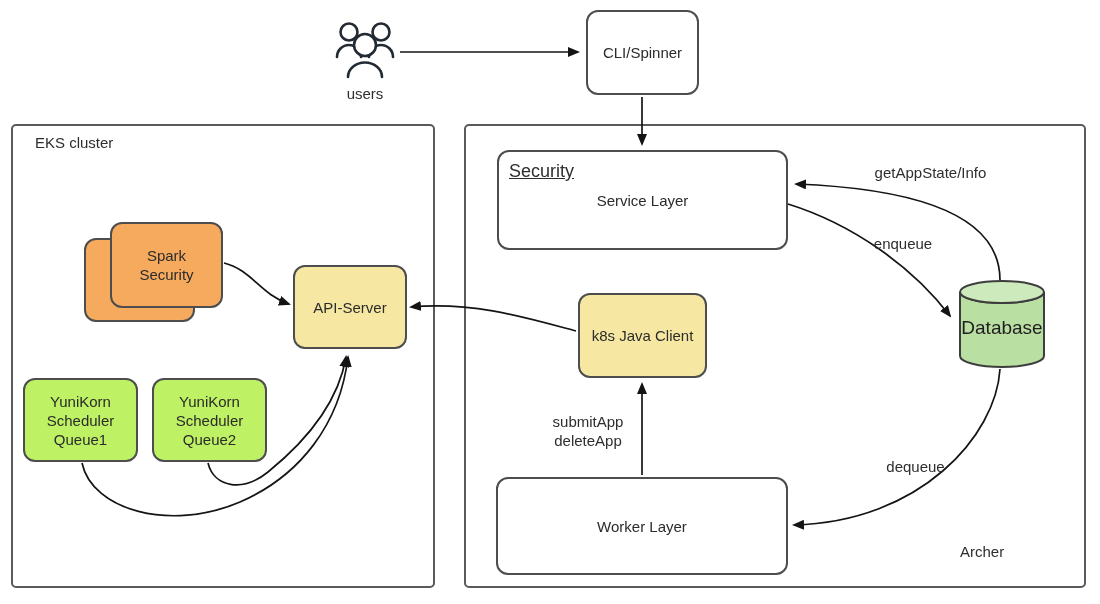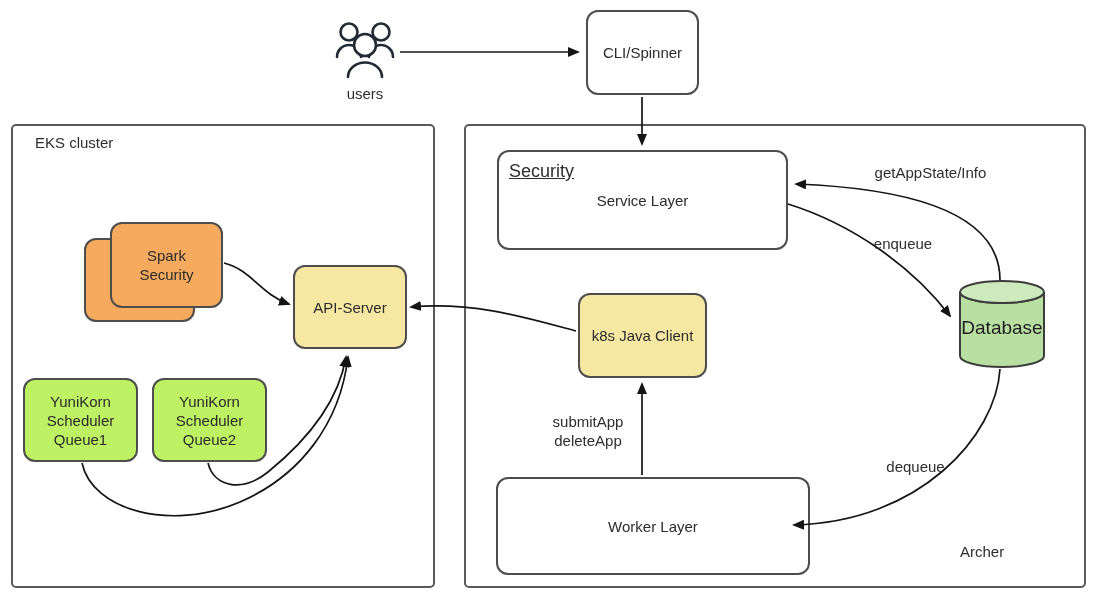--- a/index.html
+++ b/index.html
@@ -74,21 +74,21 @@
 Queue1</div>
   <div class="node pink" style="left:152px;top:378px;width:115px;height:84px;">YuniKorn
 Scheduler
 Queue2</div>
 
   <div class="node" style="left:497px;top:150px;width:291px;height:100px;">Service Layer</div>
   <div class="inbox-label" style="left:509px;top:161px;">Security</div>
 
   <div class="node yellow" style="left:578px;top:293px;width:129px;height:85px;text-align:right;">k8s Java Client</div>
 
-  <div class="node" style="left:496px;top:477px;width:314px;height:98px;">Worker Layer</div>
+  <div class="node" style="left:496px;top:477px;width:292px;height:98px;">Worker Layer</div>
 
   <div class="db">
     <svg width="88" height="90" viewBox="0 0 88 90">
       <path d="M 2 13 L 2 77 A 42 11 0 0 0 86 77 L 86 13 A 42 11 0 0 1 2 13 Z" fill="#b9dfa2" stroke="#3d3d3d" stroke-width="2"></path>
       <ellipse cx="44" cy="13" rx="42" ry="11" fill="#cdeabc" stroke="#3d3d3d" stroke-width="2"></ellipse>
     </svg>
   </div>
   <div class="db-label">Database</div>
 
   <svg class="edges" viewBox="0 0 1100 604">

